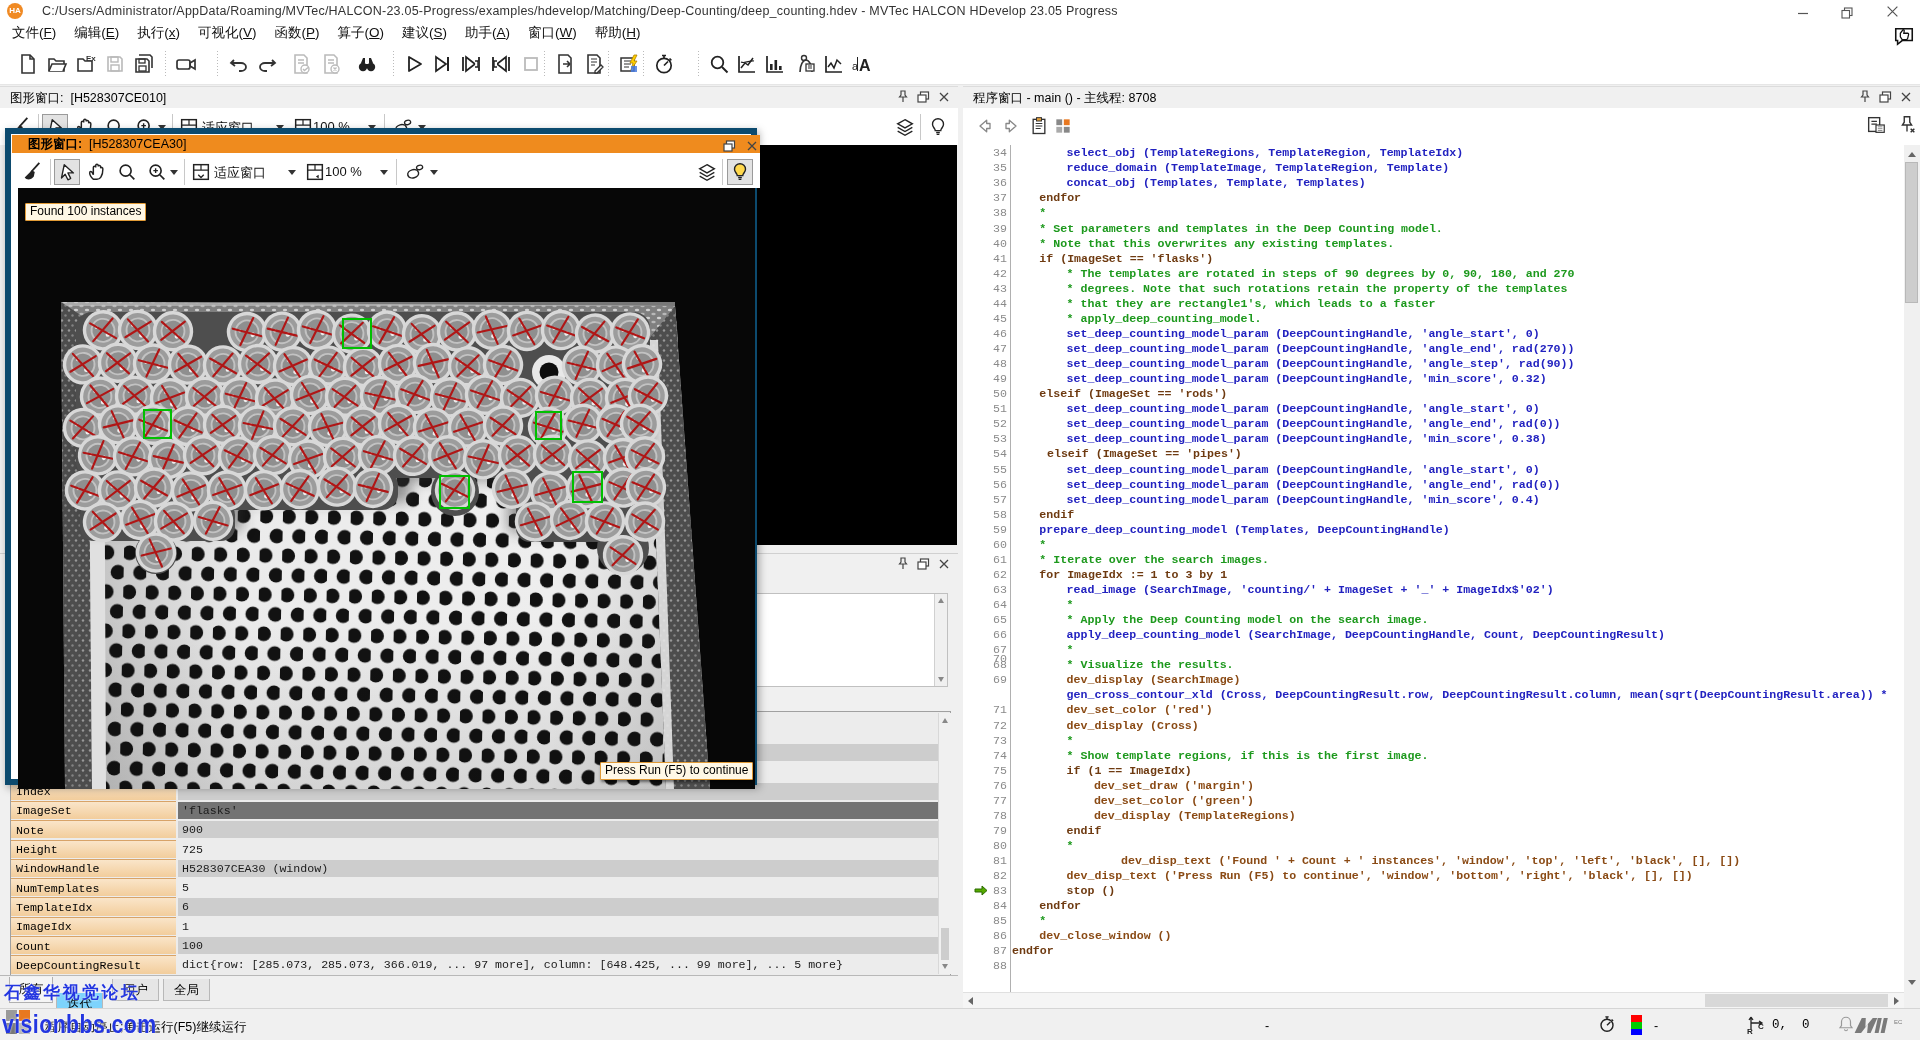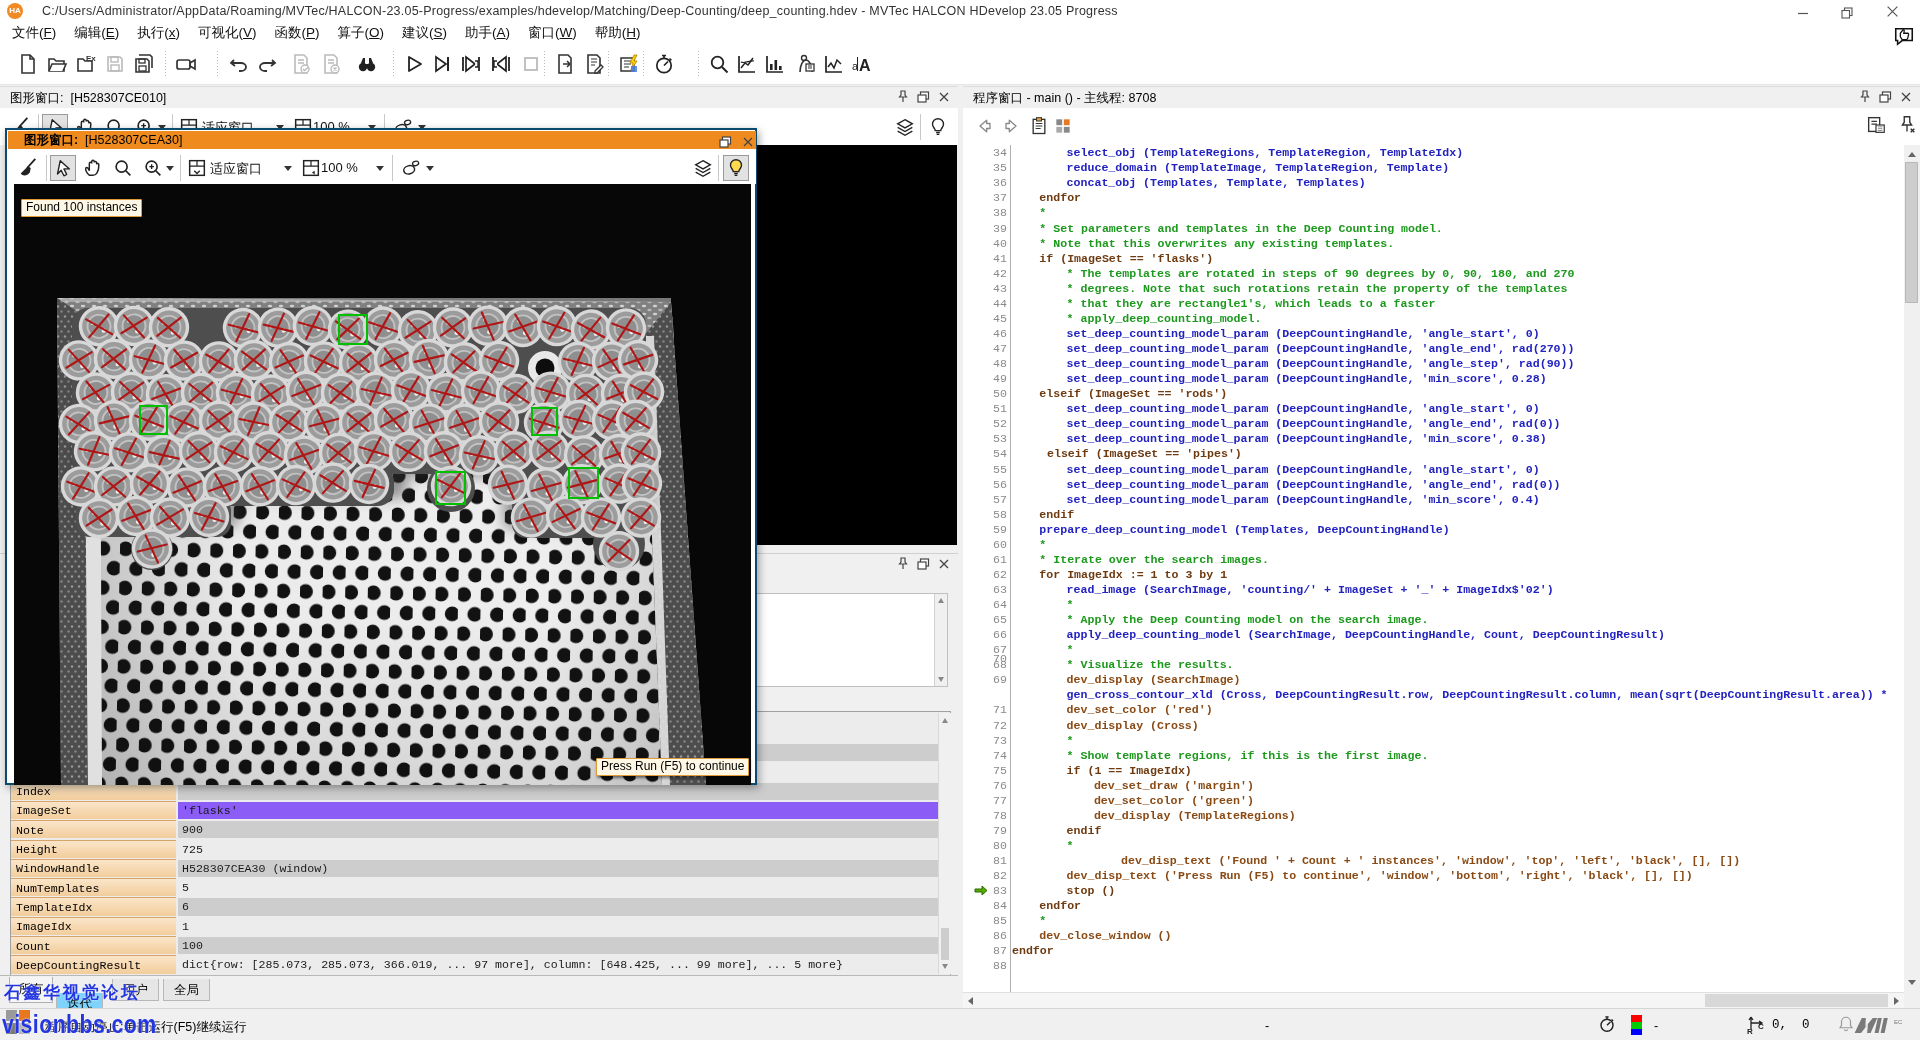--- a/index.html
+++ b/index.html
@@ -318,21 +318,21 @@
 <div class="vrow" style="top:762.3px">
     <div class="vlab">TemplateImage</div>
     <div class="vval" style="background:#ececec"></div>
   </div>
 <div class="vrow" style="top:781.6px">
     <div class="vlab">Index</div>
     <div class="vval" style="background:#cdcdcd"></div>
   </div>
 <div class="vrow" style="top:800.9px">
     <div class="vlab">ImageSet</div>
-    <div class="vval" style="background:#8b5cf6">'flasks'</div>
+    <div class="vval" style="background:#737373">'flasks'</div>
   </div>
 <div class="vrow" style="top:820.2px">
     <div class="vlab">Note</div>
     <div class="vval" style="background:#cdcdcd">900</div>
   </div>
 <div class="vrow" style="top:839.5px">
     <div class="vlab">Height</div>
     <div class="vval" style="background:#ececec">725</div>
   </div>
 <div class="vrow" style="top:858.8px">
@@ -366,21 +366,21 @@
  <div class="abs" style="left:3px;bottom:5px;border-left:3.5px solid transparent;border-right:3.5px solid transparent;border-top:5px solid #888"></div>
 </div>
 
 <div class="abs" style="left:0;top:975px;width:958px;height:27px;background:#f0f0f0;border-top:1px solid #b8b8b8">
  <div class="tab" style="left:9px;top:1px;width:44px;height:26px;background:#f5f5f5;border:1px solid #b0b0b0;border-top:none;padding-top:4px">所有</div>
  <div class="tab" style="left:56px;top:17px;width:47px;height:22px;background:#7dd3fc;border:1px solid #b8b8b8;border-top:none;padding-top:3px">迭代</div>
  <div class="tab" style="left:112px;top:3px;width:47px;height:22px;background:#e6e6e6;border:1px solid #b8b8b8;border-top:none;padding-top:3px">用户</div>
  <div class="tab" style="left:163px;top:3px;width:47px;height:22px;background:#e6e6e6;border:1px solid #b8b8b8;border-top:none;padding-top:3px">全局</div>
 </div>
 
-<div class="abs" style="left:5px;top:128px;width:752px;height:657px;background:#ffffff;border:2px solid #0c4a6e;box-shadow:2px 3px 8px rgba(0,0,0,0.35)">
+<div class="abs" style="left:5px;top:128px;width:752px;height:657px;background:#ffffff;border:6px solid #0c4a6e;box-shadow:2px 3px 8px rgba(0,0,0,0.35)">
  <div class="abs" style="left:1px;top:1px;width:748px;height:18px;background:#ef8b1e">
    <div class="abs" style="left:16px;top:1px;font-size:12.5px;color:#000;font-weight:bold">图形窗口:&nbsp; <span style="font-weight:normal">[H528307CEA30]</span></div>
    <div class="abs" style="left:711px;top:3px"><svg width="13" height="12" viewBox="0 0 13 12">
           <rect x="3.5" y="1" width="8" height="7" fill="#fff" stroke="#444" stroke-width="1.2"></rect>
           <rect x="1" y="4" width="8" height="7" fill="#fff" stroke="#444" stroke-width="1.2"></rect>
         </svg></div>
    <div class="abs" style="left:734px;top:3px"><svg width="12" height="12" viewBox="0 0 12 12">
           <path d="M2 2l8 8M10 2l-8 8" stroke="#444" stroke-width="1.3"></path>
         </svg></div>
  </div>
@@ -717,21 +717,21 @@
 <div class="cl" style="top:295.8px;left:1066.6px;color:#1d991d">* that they are rectangle1's, which leads to a faster</div>
 <div class="ln" style="top:310.9px">45</div>
 <div class="cl" style="top:310.9px;left:1066.6px;color:#1d991d">* apply_deep_counting_model.</div>
 <div class="ln" style="top:325.9px">46</div>
 <div class="cl" style="top:325.9px;left:1066.6px;color:#2222c0">set_deep_counting_model_param (DeepCountingHandle, 'angle_start', 0)</div>
 <div class="ln" style="top:341.0px">47</div>
 <div class="cl" style="top:341.0px;left:1066.6px;color:#2222c0">set_deep_counting_model_param (DeepCountingHandle, 'angle_end', rad(270))</div>
 <div class="ln" style="top:356.0px">48</div>
 <div class="cl" style="top:356.0px;left:1066.6px;color:#2222c0">set_deep_counting_model_param (DeepCountingHandle, 'angle_step', rad(90))</div>
 <div class="ln" style="top:371.1px">49</div>
-<div class="cl" style="top:371.1px;left:1066.6px;color:#2222c0">set_deep_counting_model_param (DeepCountingHandle, 'min_score', 0.28)</div>
+<div class="cl" style="top:371.1px;left:1066.6px;color:#2222c0">set_deep_counting_model_param (DeepCountingHandle, 'min_score', 0.32)</div>
 <div class="ln" style="top:386.2px">50</div>
 <div class="cl" style="top:386.2px;left:1039.3px;color:#6e3a10">elseif (ImageSet == 'rods')</div>
 <div class="ln" style="top:401.2px">51</div>
 <div class="cl" style="top:401.2px;left:1066.6px;color:#2222c0">set_deep_counting_model_param (DeepCountingHandle, 'angle_start', 0)</div>
 <div class="ln" style="top:416.3px">52</div>
 <div class="cl" style="top:416.3px;left:1066.6px;color:#2222c0">set_deep_counting_model_param (DeepCountingHandle, 'angle_end', rad(0))</div>
 <div class="ln" style="top:431.3px">53</div>
 <div class="cl" style="top:431.3px;left:1066.6px;color:#2222c0">set_deep_counting_model_param (DeepCountingHandle, 'min_score', 0.38)</div>
 <div class="ln" style="top:446.4px">54</div>
 <div class="cl" style="top:446.4px;left:1047px;color:#6e3a10">elseif (ImageSet == 'pipes')</div>

